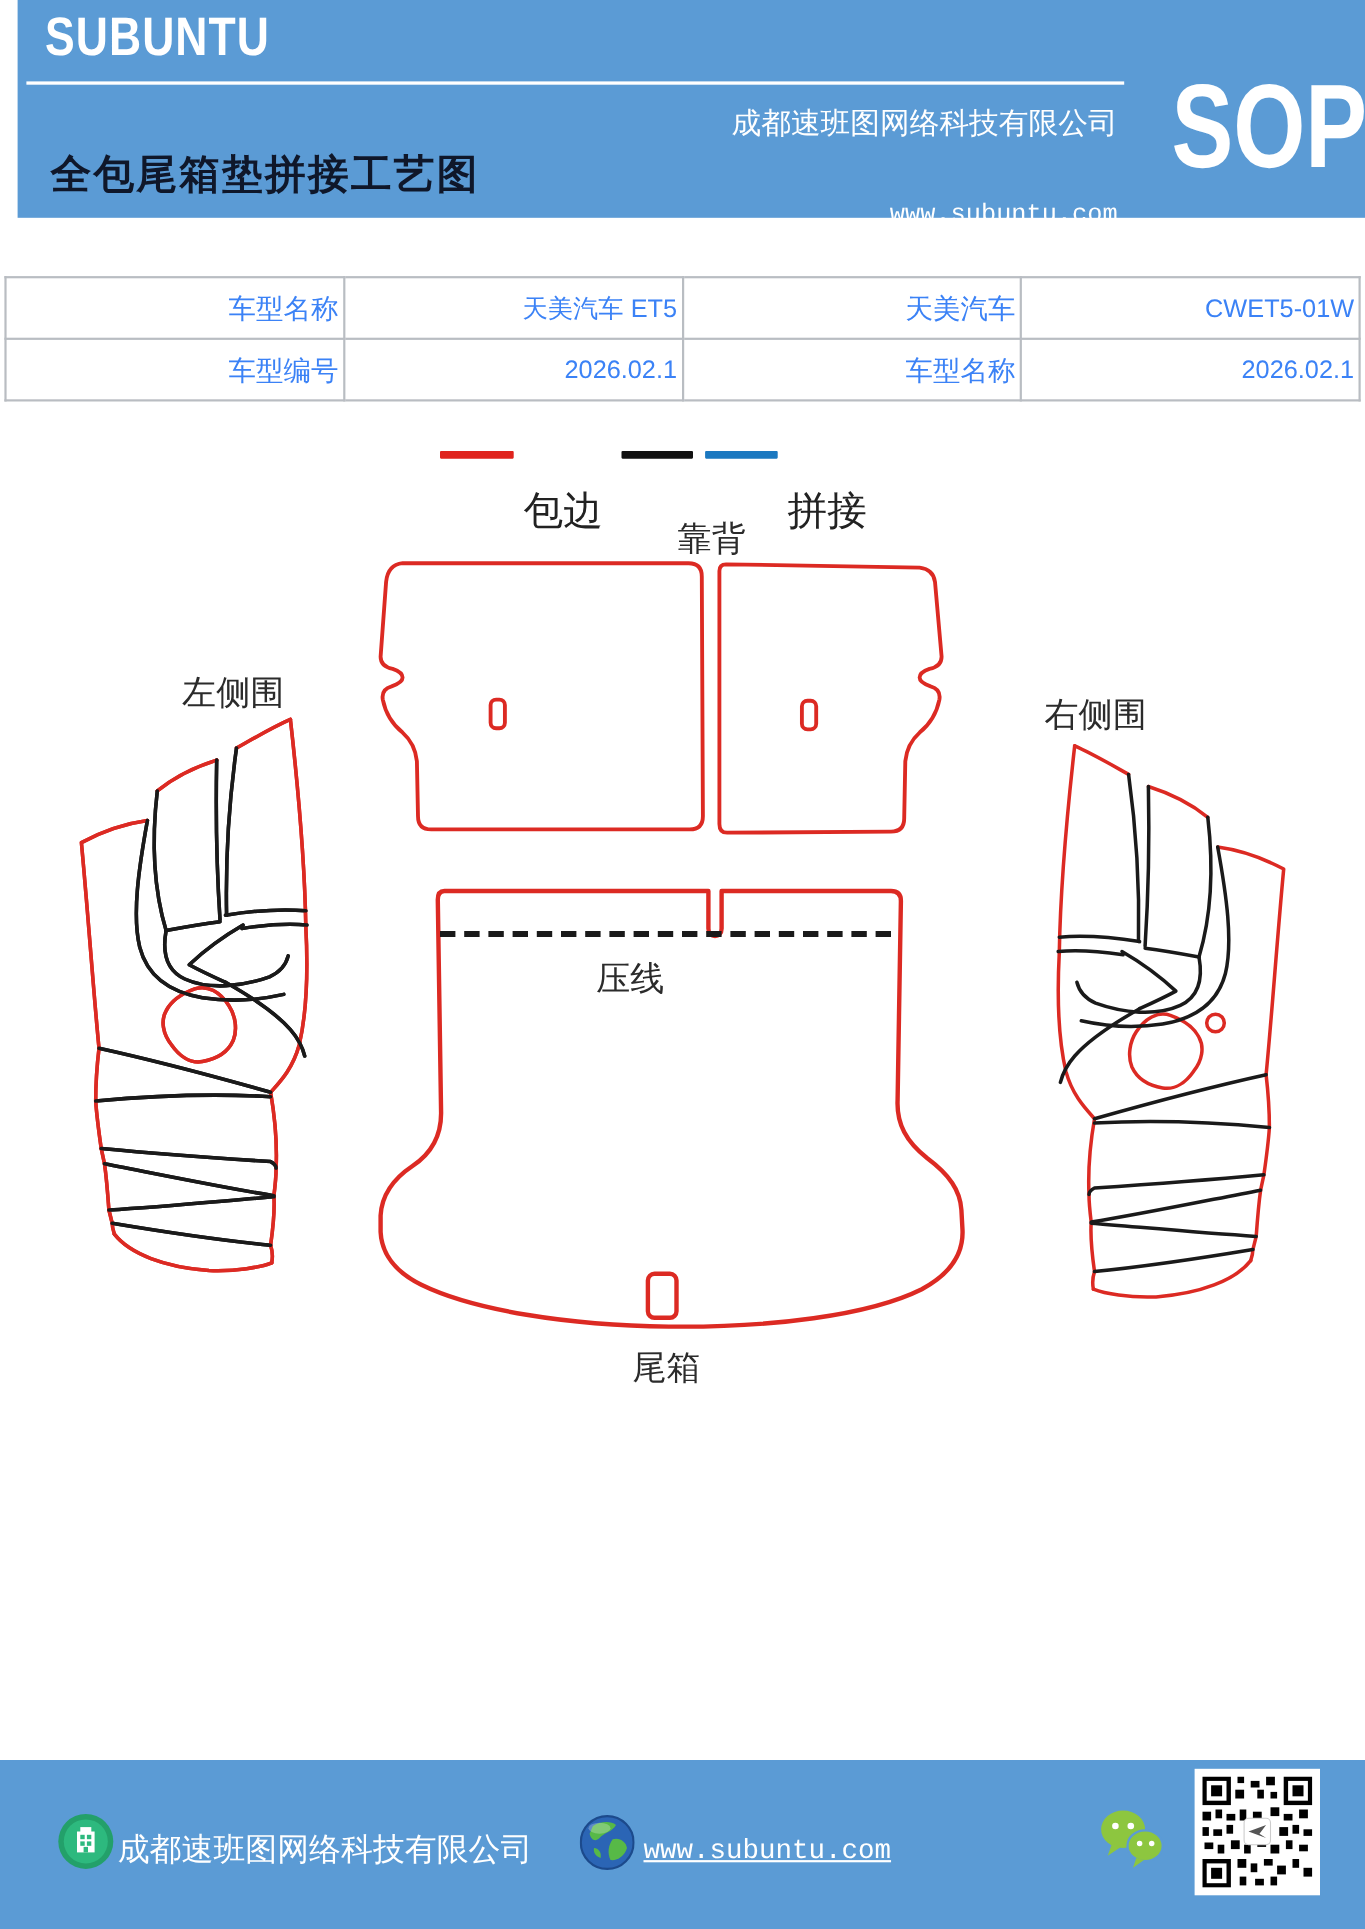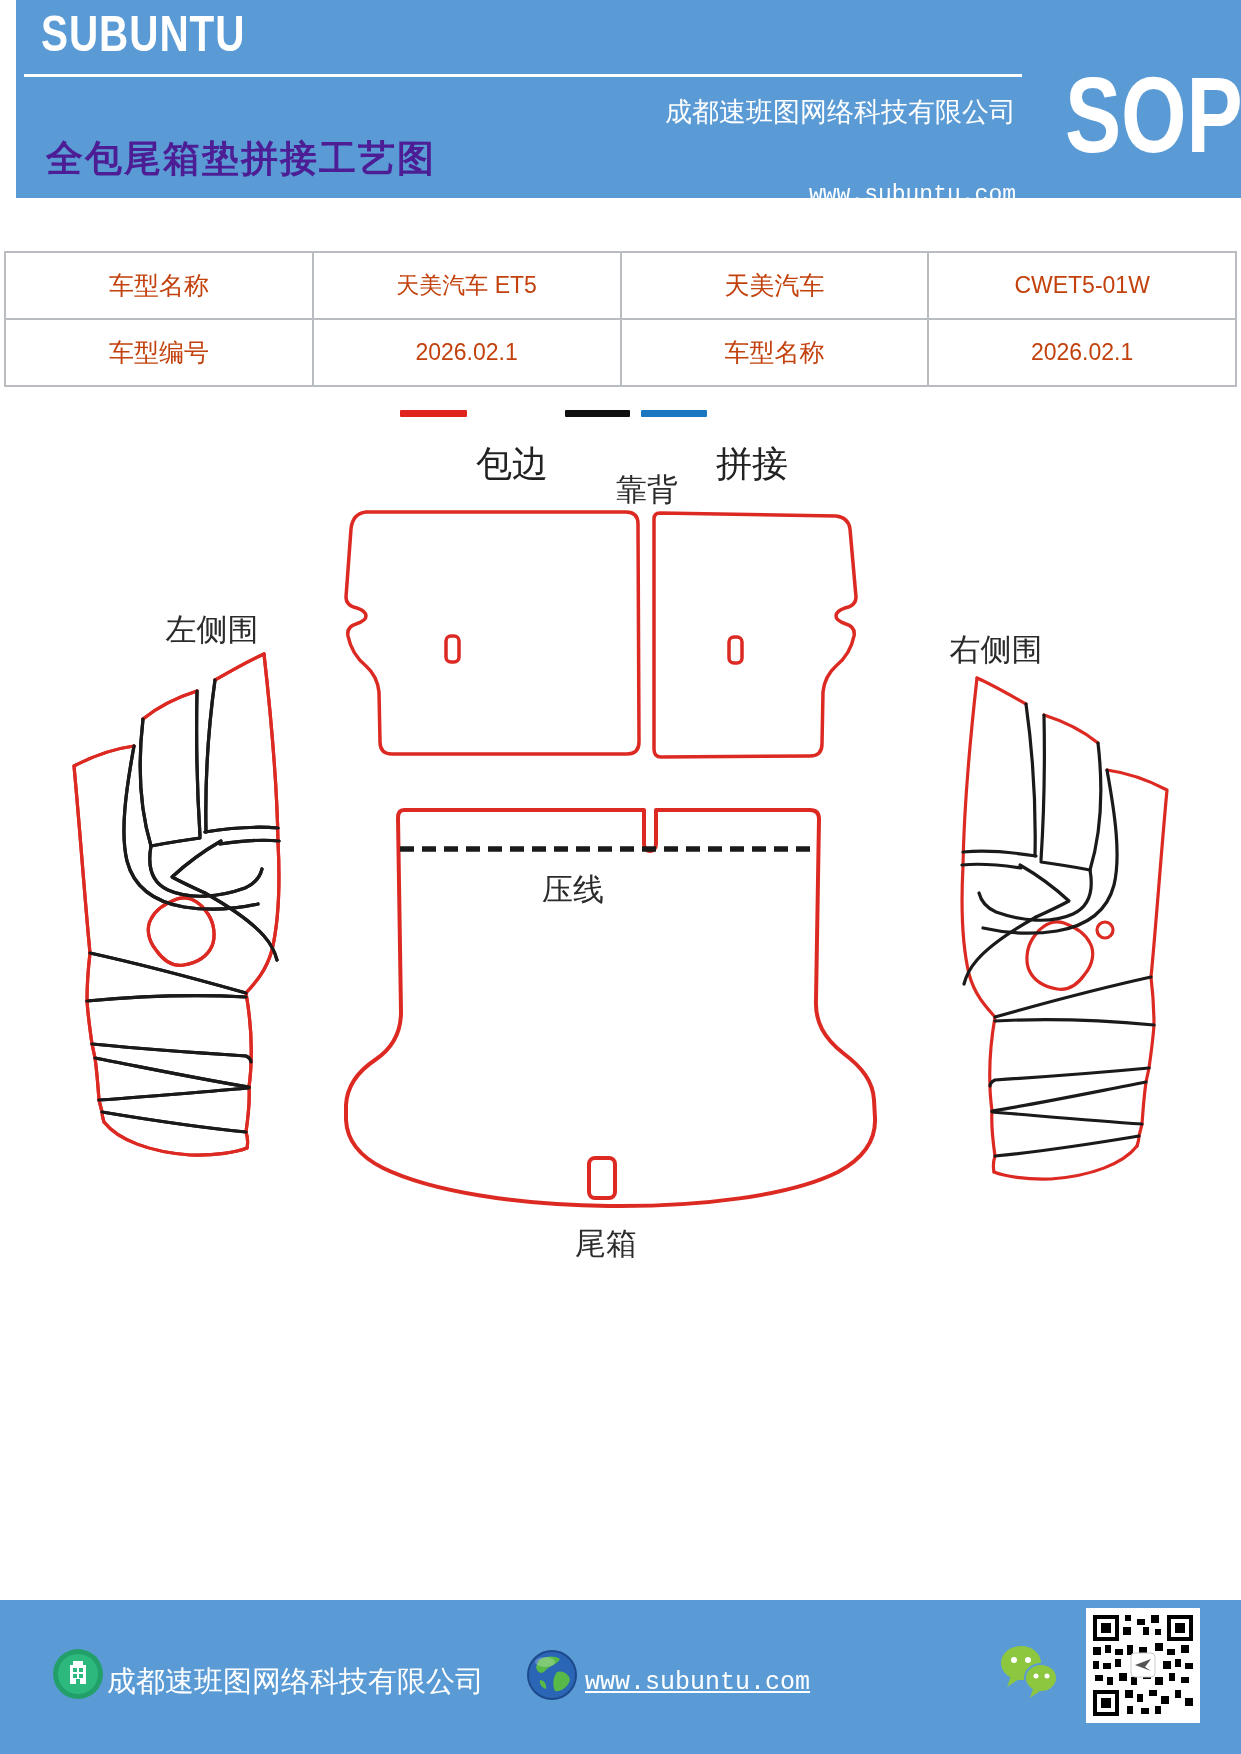--- a/index.html
+++ b/index.html
@@ -9,31 +9,31 @@
   .header-band{position:absolute;left:16px;top:0;width:1241px;height:198px;background:#5b9bd5;}
   .brand{position:absolute;left:25px;top:6px;color:#fff;font-size:44px;font-weight:800;
          letter-spacing:1px;transform:scale(.92,1.12);transform-origin:left top;
          font-family:"Liberation Sans",sans-serif;}
   .brand-rule{position:absolute;left:8px;top:74px;width:998px;height:3px;background:#fff;}
   .hdr-company{position:absolute;left:0;top:94px;width:1000px;text-align:right;color:#fff;
                font-size:27px;font-family:"Liberation Serif",serif;}
   .sop{position:absolute;left:1028px;top:52px;width:190px;color:#fff;font-size:108px;
        font-weight:800;transform:scale(.78,1);transform-origin:center top;
        font-family:"Liberation Sans",sans-serif;}
-  .doc-title{position:absolute;left:30px;top:134px;color:#4c1d95;font-size:37px;font-weight:700;
+  .doc-title{position:absolute;left:30px;top:134px;color:#0f172a;font-size:37px;font-weight:700;
              font-family:"Liberation Serif",serif;letter-spacing:2px;text-align:center;}
   .hdr-web{position:absolute;left:0;top:182px;width:1000px;text-align:right;color:#fff;
            font-size:23px;font-family:"Liberation Mono",monospace;text-decoration:underline;}
   .hdr-mail{position:absolute;left:0;top:216px;width:1000px;text-align:right;color:#fff;
             font-size:23px;font-family:"Liberation Mono",monospace;}
   
   .info-table{position:absolute;left:4px;top:251px;width:1233px;height:114px;
               border-collapse:collapse;table-layout:fixed;}
-  .info-table td{border:2px solid #b9bdc2;text-align:center;vertical-align:middle;
-                 color:#c2410c;padding:16px;}
+  .info-table td{border:2px solid #b9bdc2;text-align:right;vertical-align:middle;
+                 color:#3b82f6;padding:4px;}
   .cell-label{font-family:"Liberation Serif",serif;font-size:25px;}
   .cell-value{font-family:"Liberation Sans",sans-serif;font-size:23px;font-weight:400;}
   
   .legend{position:absolute;left:0;top:396px;width:1241px;height:40px;}
   .legend .seg{position:absolute;top:14px;height:7px;border-radius:1px;}
   .seg-red{left:400px;width:67px;background:#e0231d;}
   .seg-black{left:565px;width:65px;background:#111;}
   .seg-blue{left:641px;width:66px;background:#1b78c0;}
   .legend .lab{position:absolute;top:0px;font-size:36px;color:#222;
                font-family:"Liberation Serif",serif;margin-top:44px;}

